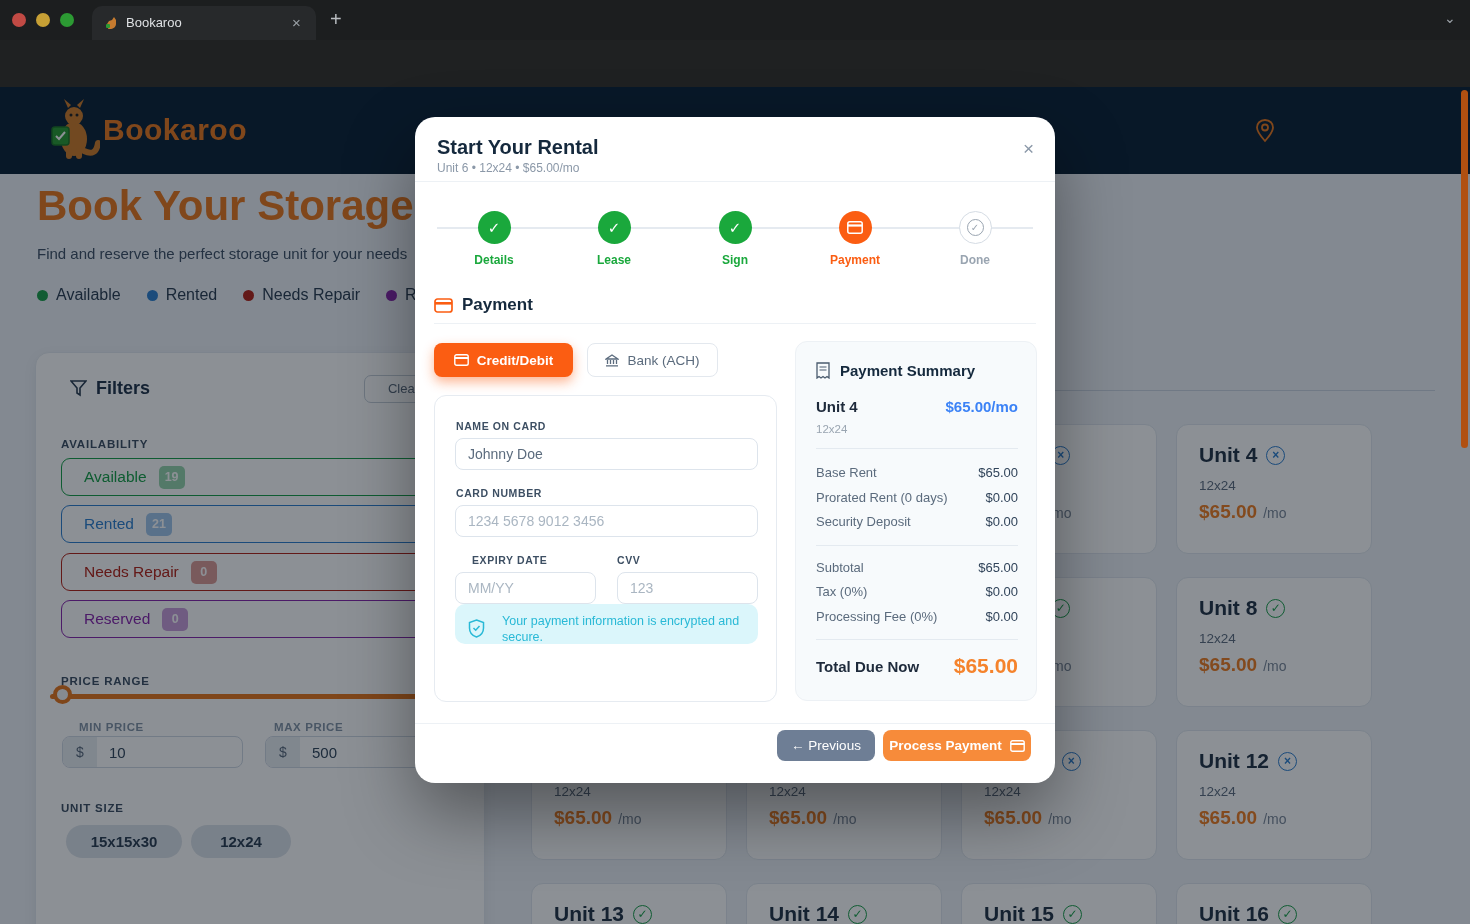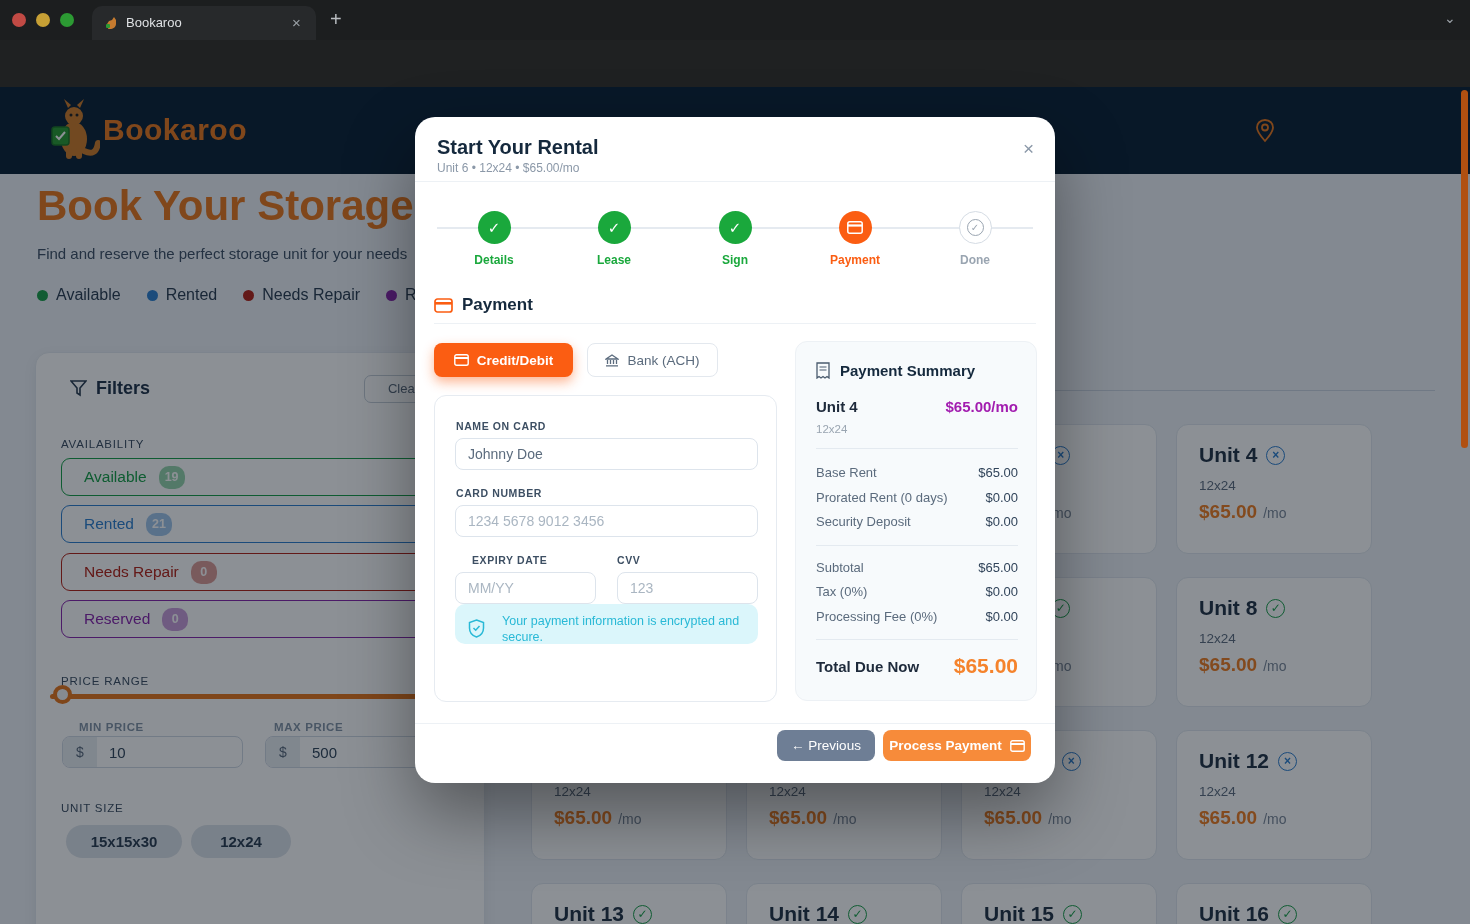--- a/index.html
+++ b/index.html
@@ -42,25 +42,25 @@
   .lg-item { display:flex; align-items:center; gap:8px; font-size:16px; color:#2c3e52; }
   .lg-dot { width:11px; height:11px; border-radius:50%; display:inline-block; }
   #grid-divider { left:525px; top:303px; width:910px; height:1px; background:#cbd5e1; }
 
   
   #filters { left:35px; top:265px; width:450px; height:648px; background:#fff; border-radius:14px;
              border:1px solid #e4e9f0; box-shadow:0 4px 14px rgba(20,40,70,.06); }
   #filters-title { left:60px; top:25px; font-size:18px; font-weight:700; color:#22344a; }
   #clear-filters { left:328px; top:22px; width:118px; height:28px; border:1px solid #c6cfd9; border-radius:7px;
                    font-size:13px; color:#5b6b7d; text-align:center; line-height:26px; background:#fff; white-space:nowrap; overflow:hidden; }
-  .sec-label { font-size:11.5px; font-weight:normal; letter-spacing:.8px; color:#3d4f63;text-align:center; }
+  .sec-label { font-size:11.5px; font-weight:bold; letter-spacing:.8px; color:#3d4f63;text-align:center; }
   #avail-label { left:25px; top:85px; }
   .f-btn { left:25px; width:400px; height:38px; border-radius:9px; background:#fff;
            display:flex; align-items:center; gap:12px; padding-left:22px; font-size:15.5px; }
-  .f-badge { min-width:26px; height:23px; border-radius:10px; font-size:12.5px; font-weight:bold;
+  .f-badge { min-width:26px; height:23px; border-radius:5px; font-size:12.5px; font-weight:bold;
              color:#fff; display:flex; align-items:center; justify-content:center; padding:0 6px; }
   #f-available { top:105px; border:1.5px solid #18a048; color:#18a048; } #f-available .f-badge{ background:rgba(24,160,72,.45); }
   #f-rented    { top:152px; border:1.5px solid #2f80d0; color:#2f80d0; } #f-rented .f-badge{ background:rgba(47,128,208,.45); }
   #f-repair    { top:200px; border:1.5px solid #b42318; color:#b42318; } #f-repair .f-badge{ background:rgba(180,35,24,.45); }
   #f-reserved  { top:247px; border:1.5px solid #8a27ad; color:#8a27ad; } #f-reserved .f-badge{ background:rgba(138,39,173,.45); }
   #price-label { left:25px; top:322px; }
   #slider-track { left:14px; top:341px; width:436px; height:5px; border-radius:3px; background:#e8761c; }
   #slider-handle { left:17px; top:332px; width:19px; height:19px; border-radius:50%; background:#f4f6f8; border:4px solid #e8761c; }
   .price-lab { font-size:11.5px; font-weight:bold; letter-spacing:.6px; color:#8494a6; }
   #min-label { left:43px; top:368px; } #max-label { left:238px; top:368px; }
@@ -126,21 +126,21 @@
   #lab-card { left:21px; top:91px; } #inp-card { left:20px; top:109px; width:303px; }
   #lab-exp { left:21px; top:158px;margin-left:16px; } #inp-exp { left:20px; top:176px; width:141px; }
   #lab-cvv { left:182px; top:158px; } #inp-cvv { left:182px; top:176px; width:141px; }
   #secure-box { left:20px; top:208px; width:303px; height:40px; background:#dbf6fb; border-radius:10px; }
   #secure-icon { left:13px; top:15px; }
   #secure-text { left:47px; top:9px; width:246px; font-size:12.5px; color:#29b9d6; line-height:16px; }
   #summary { left:380px; top:224px; width:242px; height:360px; background:#f7fafc; border:1px solid #edf1f5; border-radius:12px; }
   #sum-head { left:20px; top:20px; display:flex; align-items:center; gap:10px; font-size:15px; font-weight:800; color:#15293d; }
   #sum-unit-row { left:20px; top:56px; width:202px; display:flex; justify-content:space-between; }
   #sum-unit-name { font-size:15px; font-weight:800; color:#1e2a3b; }
-  #sum-unit-rate { font-size:15px; font-weight:800; color:#a21caf; }
+  #sum-unit-rate { font-size:15px; font-weight:800; color:#3b82f6; }
   #sum-unit-size { left:20px; top:81px; font-size:11.5px; color:#9aa5b1; }
   .sum-div { position:absolute; left:20px; width:202px; height:1px; background:#e4eaf0; }
   #sd1{ top:106px; } #sd2{ top:203px; } #sd3{ top:297px; }
   .sum-row { position:absolute; left:20px; width:202px; display:flex; justify-content:space-between; font-size:13px; }
   .sum-row .sl { color:#5b6b7d; } .sum-row .sv { color:#31445a; }
   #sr0{ top:123px; } #sr1{ top:148px; } #sr2{ top:172px;align-items:flex-end; }
   #st0{ top:218px; } #st1{ top:242px; } #st2{ top:267px; }
   #sum-total { left:20px; top:312px; width:202px; display:flex; justify-content:space-between; align-items:center; }
   #total-label { font-size:15px; font-weight:800; color:#1e2a3b; }
   #total-value { font-size:21px; font-weight:800; color:#f5832c; }

